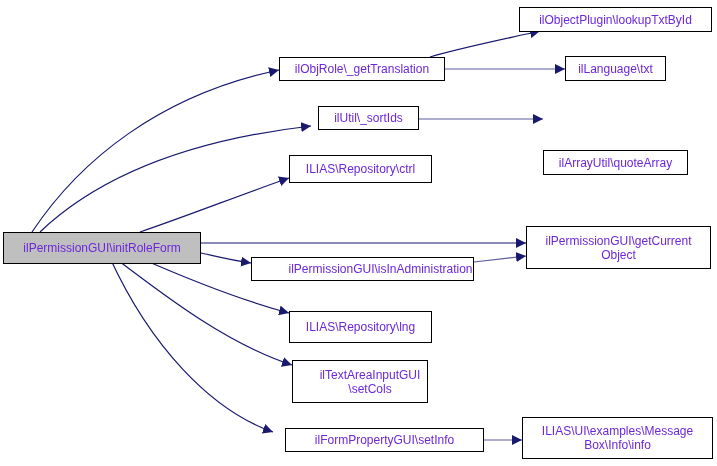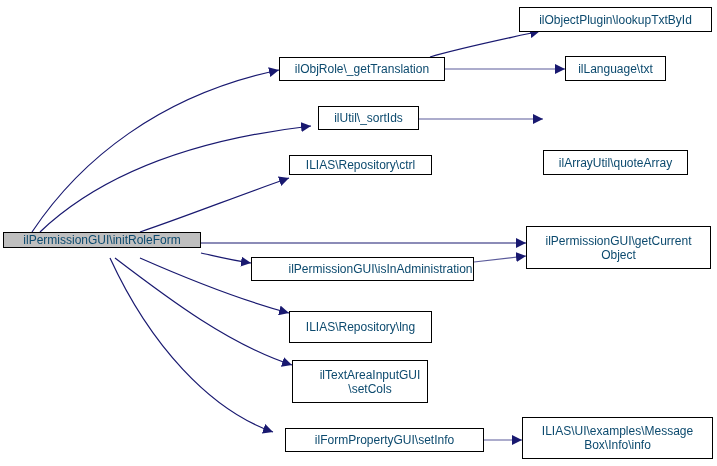--- a/index.html
+++ b/index.html
@@ -1,20 +1,20 @@
 <!DOCTYPE html>
 <html><head>
 <meta charset="utf-8">
 <style>
   html, body { margin: 0; padding: 0; background: #ffffff; }
   body { width: 717px; height: 466px; position: relative; overflow: hidden;
          font-family: "Liberation Sans", sans-serif; }
   #graph { position: absolute; left: 0; top: 0; width: 717px; height: 466px; }
   .node { position: absolute; box-sizing: border-box; border: 1px solid #000;
-          background: #fff; color: #0c4a6e; font-size: 12px; line-height: 14px;
+          background: #fff; color: #6d28d9; font-size: 12px; line-height: 14px;
           display: flex; align-items: center; justify-content: center; text-align: center;
           white-space: pre-line; cursor: pointer; }
   .node.root { background: #bfbfbf; cursor: default; }
 </style>
 </head>
 <body>
 
 <svg id="graph" xmlns="http://www.w3.org/2000/svg" width="717" height="466">
   <defs>
     <marker id="arrow" viewBox="0 0 10 10" refX="10" refY="5" markerWidth="10" markerHeight="10" markerUnits="userSpaceOnUse" orient="auto">
@@ -31,24 +31,24 @@
       <path d="M115,258 C170,300 230,345 292,365" fill="none" stroke="#191970" stroke-width="1.2" marker-end="url(#arrow)"></path>
       <path d="M110,258 C150,345 210,410 273,432" fill="none" stroke="#191970" stroke-width="1.2" marker-end="url(#arrow)"></path>
       <path d="M430,57 C460,48 500,40 540,31" fill="none" stroke="#191970" stroke-width="1.2" marker-end="url(#arrow)"></path>
       <path d="M445,69 L565,69" fill="none" stroke="#5a5a9a" stroke-width="1.2" marker-end="url(#arrow)"></path>
       <path d="M412,119 L543,119" fill="none" stroke="#5a5a9a" stroke-width="1.2" marker-end="url(#arrow)"></path>
       <path d="M474,262 C490,260 508,258 526,256" fill="none" stroke="#5a5a9a" stroke-width="1.2" marker-end="url(#arrow)"></path>
       <path d="M447,440 L522,440" fill="none" stroke="#5a5a9a" stroke-width="1.2" marker-end="url(#arrow)"></path>
     </g>
 </svg>
 
-<div class="node root" style="left: 3px; top: 232px; width: 198px; height: 16px;">ilPermissionGUI\initRoleForm</div>
+<div class="node root" style="left: 3px; top: 232px; width: 198px; height: 32px;">ilPermissionGUI\initRoleForm</div>
 <div class="node" style="left: 279px; top: 57px; width: 166px; height: 24px;">ilObjRole\_getTranslation</div>
 <div class="node" style="left: 318px; top: 106px; width: 101px; height: 24px;">ilUtil\_sortIds</div>
-<div class="node" style="left: 289px; top: 155px; width: 143px; height: 20px;">ILIAS\Repository\ctrl</div>
+<div class="node" style="left: 289px; top: 155px; width: 143px; height: 28px;">ILIAS\Repository\ctrl</div>
 <div class="node" style="left: 251px; top: 257px; width: 223px; height: 24px; padding-left: 36px;">ilPermissionGUI\isInAdministration</div>
 <div class="node" style="left: 289px; top: 311px; width: 143px; height: 32px;">ILIAS\Repository\lng</div>
 <div class="node" style="left: 292px; top: 360px; width: 136px; height: 43px; padding-left: 20px;">ilTextAreaInputGUI
 \setCols</div>
 <div class="node" style="left: 285px; top: 428px; width: 199px; height: 24px;">ilFormPropertyGUI\setInfo</div>
 <div class="node" style="left: 519px; top: 7px; width: 193px; height: 25px;">ilObjectPlugin\lookupTxtById</div>
 <div class="node" style="left: 565px; top: 56px; width: 101px; height: 25px;">ilLanguage\txt</div>
 <div class="node" style="left: 543px; top: 106px; width: 145px; height: 25px; margin-top: 44px;">ilArrayUtil\quoteArray</div>
 <div class="node" style="left: 526px; top: 226px; width: 185px; height: 43px;">ilPermissionGUI\getCurrent
 Object</div>

